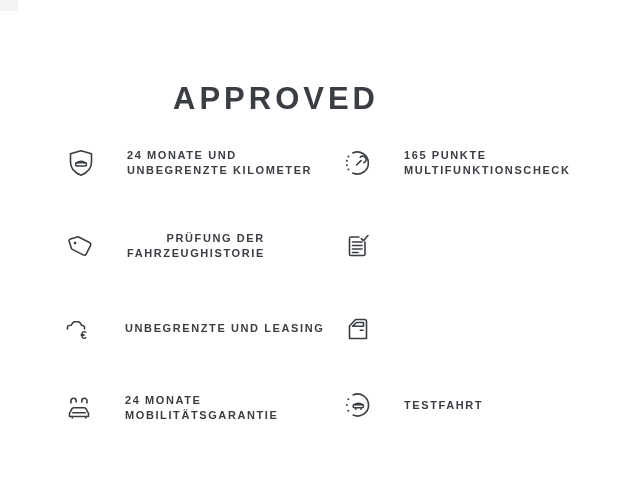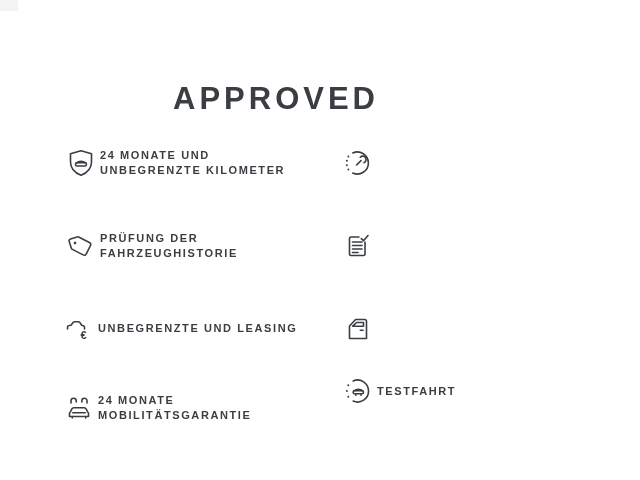--- a/index.html
+++ b/index.html
@@ -24,42 +24,42 @@
     font-size: 31px;
     font-weight: 700;
     letter-spacing: 4px;
     text-indent: 4px; 
     color: #3a3e43;
   }
   .benefit {
     position: absolute;
     display: flex;
     align-items: center;
-    gap: 4px;
+    gap: 31px;
   }
   .benefit .icon { flex: 0 0 30px; width: 30px; height: 30px; }
   .benefit .icon svg { display: block; }
   .benefit .label {
     font-size: 11px;
     font-weight: 700;
     letter-spacing: 1.6px;
     line-height: 15px;
     white-space: pre-line;
     color: #3a3e43;
   }
   
   .pos-l1 { top: 146px; left: 66px;  height: 34px; }
-  .pos-l2 { top: 229px; left: 66px;  height: 34px; }
+  .pos-l2 { top: 229px; left: 66px;  height: 34px; text-align: right; }
   .pos-l3 { top: 311px; left: 64px;  height: 34px; }
   .pos-l4 { top: 391px; left: 64px;  height: 34px; }
   
   .pos-r1 { top: 146px; left: 343px; height: 34px; }
   .pos-r2 { top: 229px; left: 343px; height: 34px; }
   .pos-r3 { top: 305px; left: 343px; height: 48px; }
-  .pos-r4 { top: 374px; left: 343px; height: 34px; }
+  .pos-r4 { top: 388px; left: 343px; height: 34px; }
 
   svg .st { stroke: #3a3e43; stroke-width: 1.6; fill: none; stroke-linecap: round; stroke-linejoin: round; }
   svg .fl { fill: #3a3e43; stroke: none; }
   svg .wh { fill: #ffffff; stroke: none; }
   svg .eur { font-family: "Liberation Sans", sans-serif; font-size: 11px; font-weight: 700; fill: #3a3e43; }
 </style>
 </head>
 <body>
 
 <div class="corner-artifact"></div>
@@ -121,20 +121,22 @@
     <svg width="30" height="30" viewBox="0 0 30 30">
       <path class="st" d="M9.8 5 A11 11 0 1 1 9.8 25"></path>
       <circle class="fl" cx="5.4" cy="8.6" r="1"></circle>
       <circle class="fl" cx="3.9" cy="12.8" r="1"></circle>
       <circle class="fl" cx="3.9" cy="17.2" r="1"></circle>
       <circle class="fl" cx="5.4" cy="21.4" r="1"></circle>
       <path class="st" d="M13.6 17 L18 12.6"></path>
       <path class="st" d="M17.2 9.2 a3.4 3.4 0 1 1 3.7 5.5"></path>
     </svg>
   </span>
+  <span class="label">165 PUNKTE
+MULTIFUNKTIONSCHECK</span>
 </div>
 
 <div class="benefit pos-r2">
   <span class="icon">
     <svg width="30" height="30" viewBox="0 0 30 30">
       <rect class="st" x="6.5" y="6" width="15.5" height="18.5" rx="1.5"></rect>
       <rect class="wh" x="16.5" y="2.5" width="11" height="8"></rect>
       <path class="st" d="M18.3 7.6 l2.2 2.2 L25 4.6"></path>
       <path class="st" d="M9.5 11 h9.5"></path>
       <path class="st" d="M9.5 14.5 h9.5"></path>

